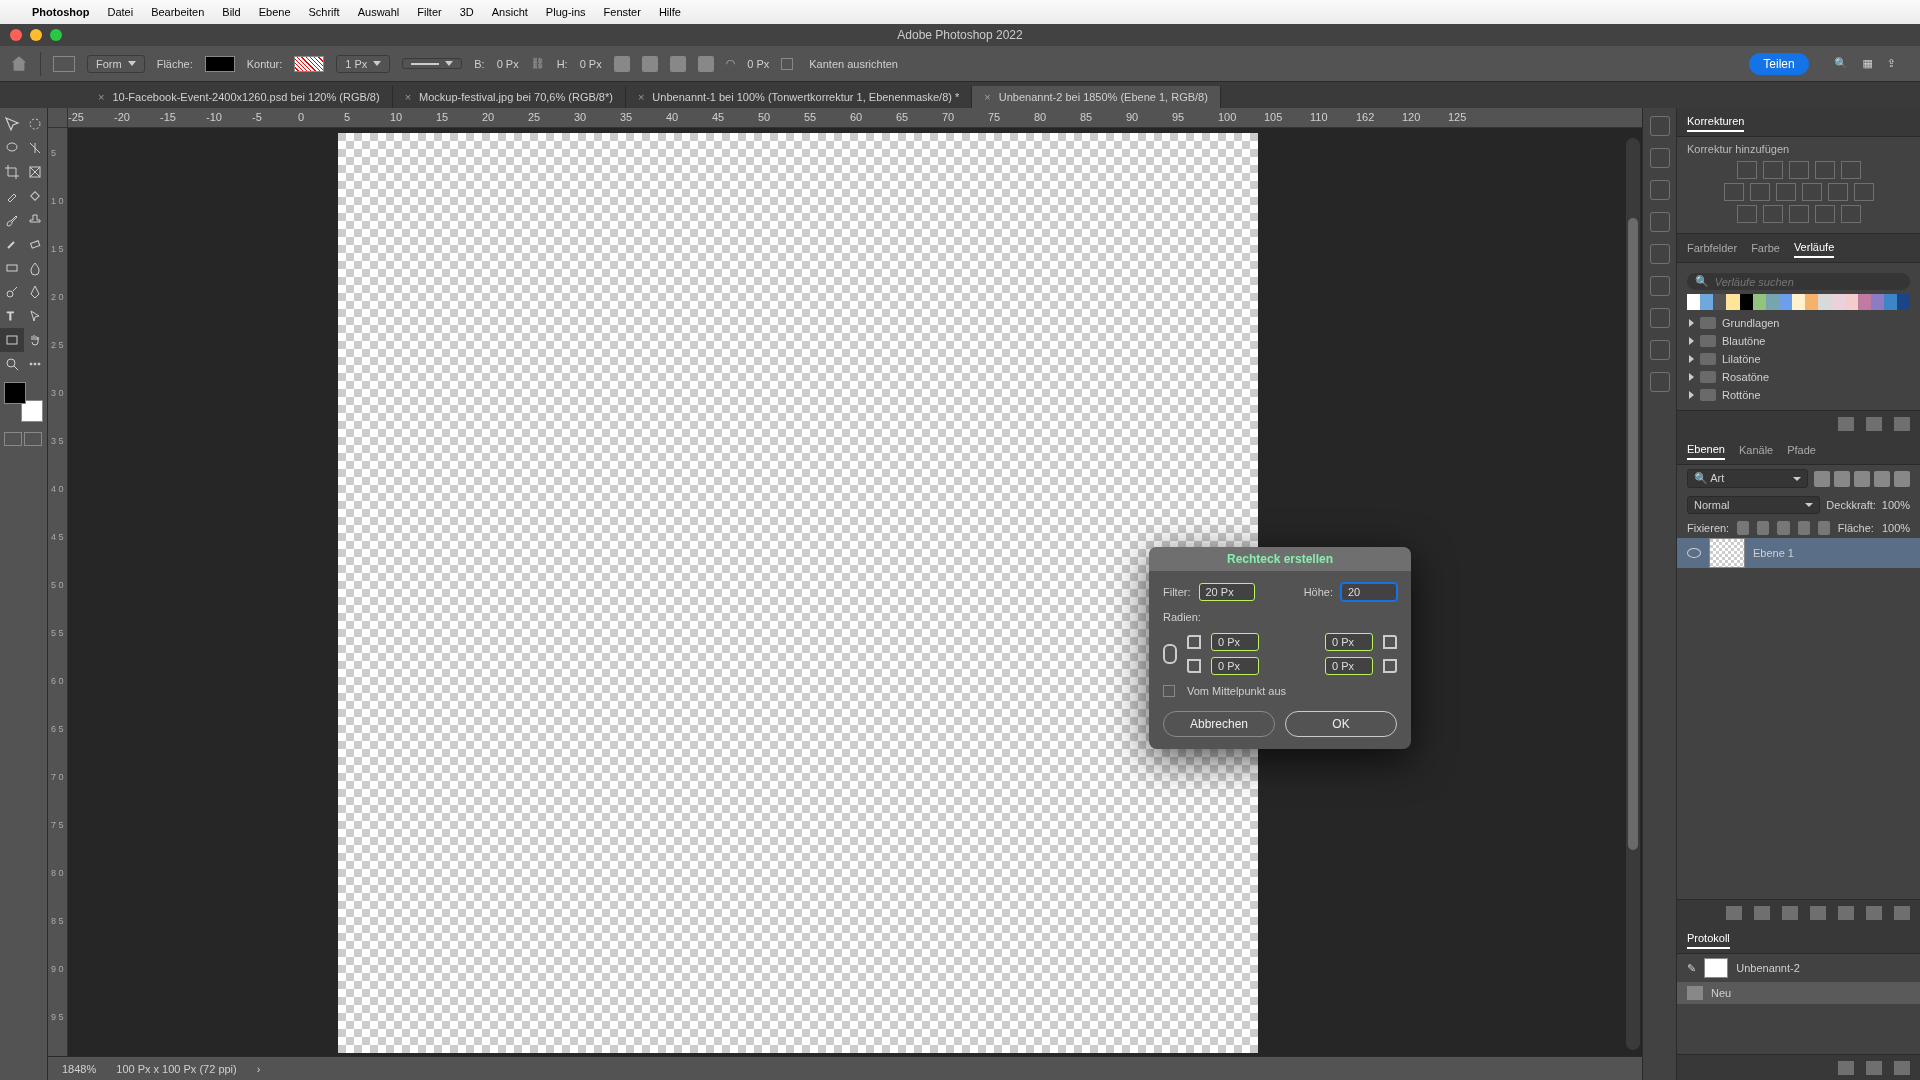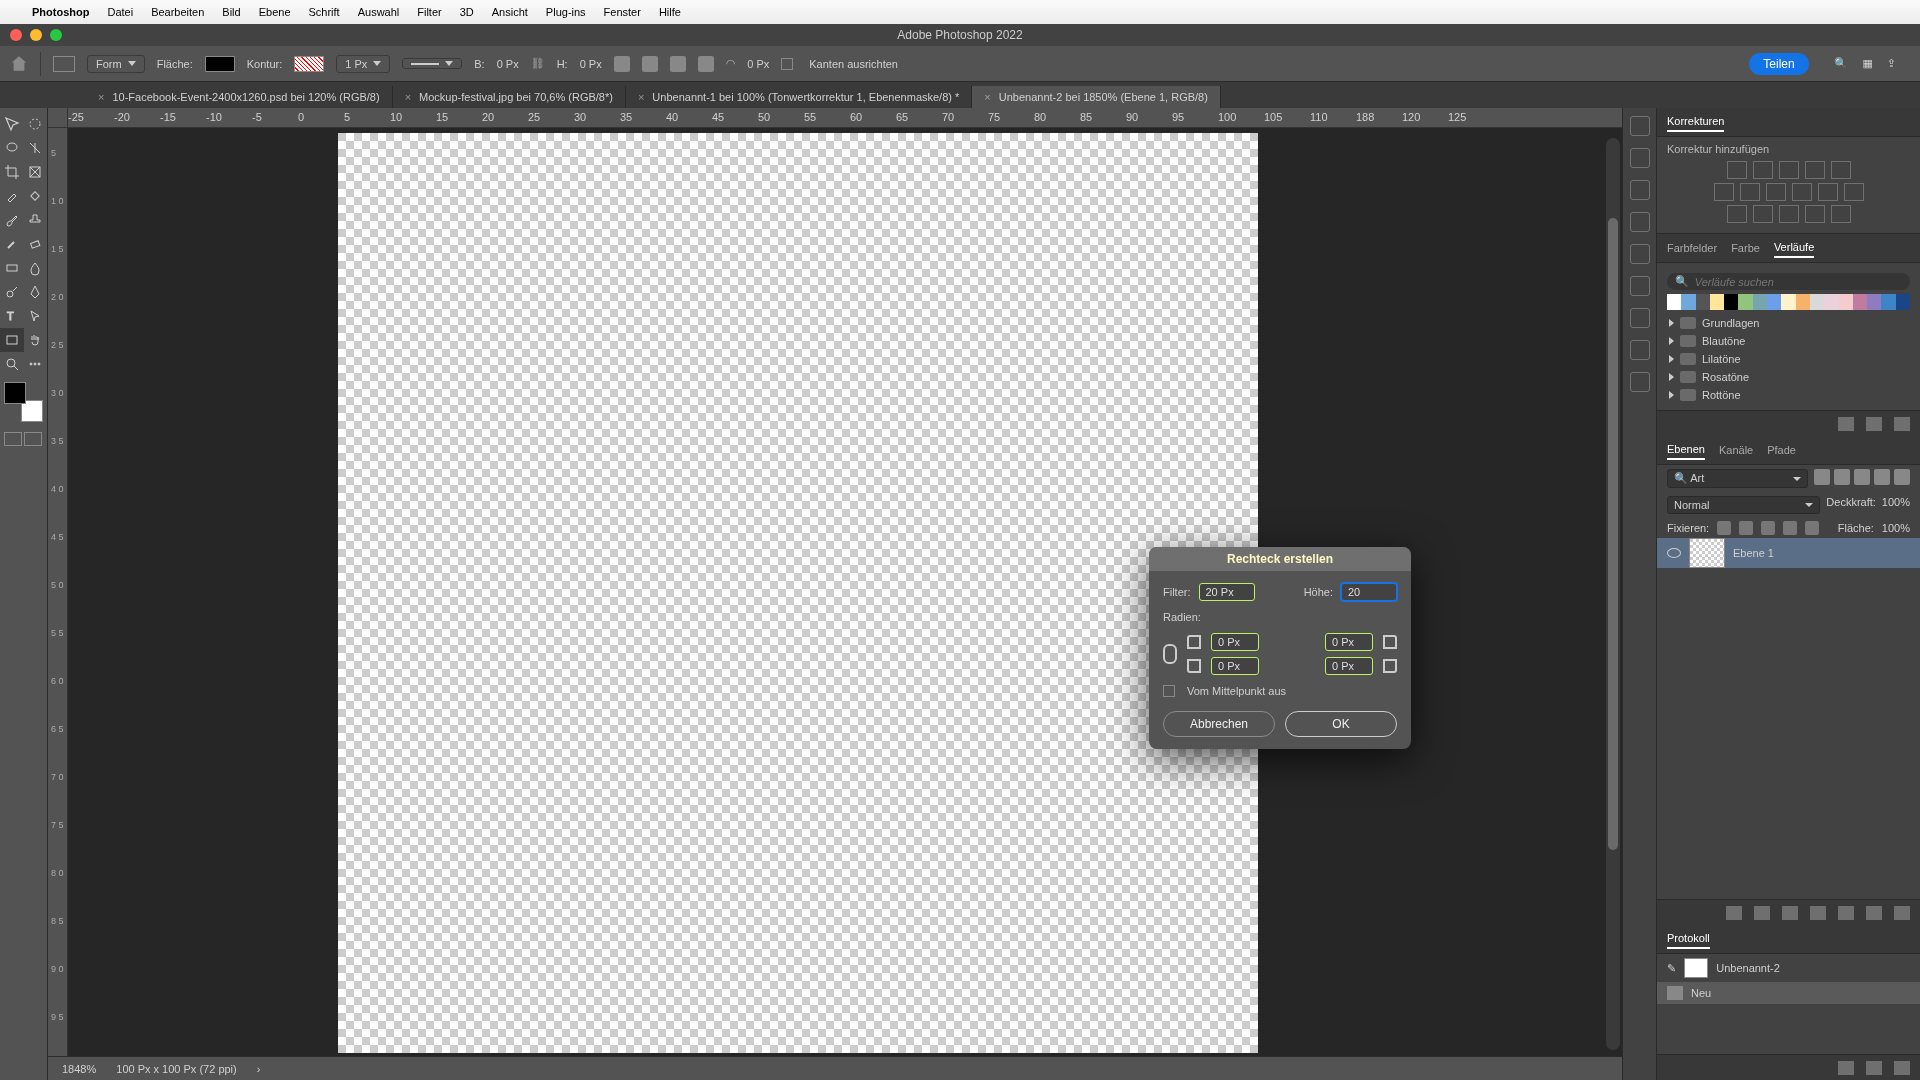--- a/index.html
+++ b/index.html
@@ -64,51 +64,51 @@
 .canvas{position:absolute;top:25px;left:290px;width:920px;height:920px;background-image:repeating-conic-gradient(#fff 0 25%,#ccc 0 50%);background-size:16px 16px}
 .scrollbar-v{position:absolute;right:2px;top:30px;bottom:30px;width:14px;background:#3a3a3a;border-radius:7px}
 .scrollbar-v .thumb{position:absolute;top:80px;bottom:200px;left:2px;right:2px;background:#6a6a6a;border-radius:5px}
 .status{position:absolute;bottom:0;left:0;right:0;height:24px;background:#535353;border-top:1px solid #2a2a2a;display:flex;align-items:center;padding:0 14px;gap:20px;color:#ccc;font-size:11px}
 
 
 .right-strip{width:34px;background:#424242;border-left:1px solid #2a2a2a;display:flex;flex-direction:column;gap:12px;padding-top:8px;align-items:center}
 .right-strip .ps{width:20px;height:20px;border:1px solid #888;border-radius:3px;opacity:.7}
 
 
-.panels{width:264px;background:#424242;display:flex;flex-direction:column;border-left:1px solid #2a2a2a}
+.panels{width:244px;background:#424242;display:flex;flex-direction:column;border-left:1px solid #2a2a2a}
 .panel-hdr{background:#383838;padding:4px 10px;font-size:11px;color:#ddd;display:flex;gap:14px;align-items:center;border-bottom:1px solid #2a2a2a}
 .panel-hdr .tab{padding:3px 0;color:#aaa}
 .panel-hdr .tab.active{color:#fff;border-bottom:2px solid #fff}
 .panel-body{padding:6px 10px;background:#424242}
 .adj-row{display:flex;gap:6px;justify-content:center;margin:4px 0}
 .adj-row div{width:20px;height:18px;border:1px solid #777;opacity:.85}
 .search-grad{display:flex;align-items:center;background:#353535;border-radius:10px;padding:2px 8px;gap:6px;margin:4px 0}
 .search-grad input{background:transparent;border:none;flex:1;outline:none;font-style:italic;color:#999}
 .grad-strip{display:flex;height:16px;margin:4px 0}
 .grad-strip div{flex:1}
 .folder-row{display:flex;align-items:center;gap:6px;padding:3px 2px;font-size:11px}
 .folder-row .disc{width:0;height:0;border-top:4px solid transparent;border-bottom:4px solid transparent;border-left:5px solid #ccc}
 .folder-row .fld{width:16px;height:12px;background:#6a6a6a;border-radius:2px}
 .panel-footer{height:26px;background:#383838;border-top:1px solid #2a2a2a;display:flex;justify-content:flex-end;align-items:center;gap:12px;padding:0 10px}
 .panel-footer div{width:16px;height:14px;opacity:.7;background:#888}
-.layers-ctrl{display:flex;gap:6px;padding:4px 10px;font-size:11px}
+.layers-ctrl{display:flex;gap:6px;align-items:center;padding:4px 10px;font-size:11px}
 .sel{background:#353535;border:1px solid #2a2a2a;padding:2px 6px;border-radius:3px;flex:1;display:flex;justify-content:space-between;align-items:center}
 .sel .chev{width:0;height:0;border-left:4px solid transparent;border-right:4px solid transparent;border-top:4px solid #ccc}
 .lock-row{display:flex;gap:8px;padding:3px 10px;align-items:center;font-size:11px}
 .lock-row .ic{width:14px;height:14px;background:#777;border-radius:2px}
 .layer{display:flex;align-items:center;gap:8px;padding:0 10px;background:#5a6e88}
 .layer .eye{width:14px;height:10px;border:1px solid #ccc;border-radius:50%}
 .layer .thumb-l{width:36px;height:30px;background-image:repeating-conic-gradient(#fff 0 25%,#ccc 0 50%);background-size:6px 6px;border:1px solid #888}
 .history-item{display:flex;align-items:center;gap:8px;padding:4px 10px}
 .history-item .hthumb{width:24px;height:20px;background:#fff;border:1px solid #888}
 .history-item.sel-h{background:#5a5a5a}
 
 
 .dialog{position:absolute;left:1149px;top:547px;width:262px;background:#535353;border-radius:8px;box-shadow:0 10px 40px rgba(0,0,0,.7);overflow:hidden;z-index:100}
-.dialog .dlg-title{background:#6f6f6f;text-align:center;padding:5px;font-weight:600;color:#fef9c3;font-size:12px}
+.dialog .dlg-title{background:#6f6f6f;text-align:center;padding:5px;font-weight:600;color:#86efac;font-size:12px}
 .dialog .dlg-body{padding:12px 14px;display:flex;flex-direction:column;gap:10px}
 .row{display:flex;align-items:center;gap:8px}
 .dlg-input{background:#424242;border:1px solid #bef264;color:#ddd;padding:2px 6px;width:56px;border-radius:3px}
 .dlg-input.focus{border:1px solid #1473e6;box-shadow:0 0 0 1px #1473e6}
 .radii-grid{display:grid;grid-template-columns:auto auto 1fr auto auto;gap:6px 10px;align-items:center}
 .corner-ic{width:14px;height:14px;border:2px solid #ccc;border-radius:3px 0 0 0}
 .c-tr{transform:scaleX(-1)}.c-bl{transform:scaleY(-1)}.c-br{transform:scale(-1,-1)}
 .link-ic{width:14px;height:20px;border:2px solid #ccc;border-radius:6px;grid-row:span 2;align-self:center}
 .dlg-btns{display:flex;gap:10px;justify-content:center;margin-top:4px}
 .dlg-btn{flex:1;padding:5px;border-radius:14px;text-align:center;border:1px solid #8a8a8a;background:#535353;color:#eee;font-size:12px}
@@ -357,21 +357,21 @@
         <span style="left: 828px; text-align: right;">65</span>
         <span style="left: 874px;">70</span>
         <span style="left: 920px;">75</span>
         <span style="left: 966px;">80</span>
         <span style="left: 1012px;">85</span>
         <span style="left: 1058px;">90</span>
         <span style="left: 1104px;">95</span>
         <span style="left: 1150px;">100</span>
         <span style="left: 1196px;">105</span>
         <span style="left: 1242px;">110</span>
-        <span style="left: 1288px;">188</span>
+        <span style="left: 1288px;">162</span>
         <span style="left: 1334px;">120</span>
         <span style="left: 1380px;">125</span>
       </div>
     <div class="ruler-v" id="rulerV">
         <span style="top: 20px;">5</span>
         <span style="top: 68px;">1 0</span>
         <span style="top: 116px;">1 5</span>
         <span style="top: 164px;">2 0</span>
         <span style="top: 212px;">2 5</span>
         <span style="top: 260px;">3 0</span>

